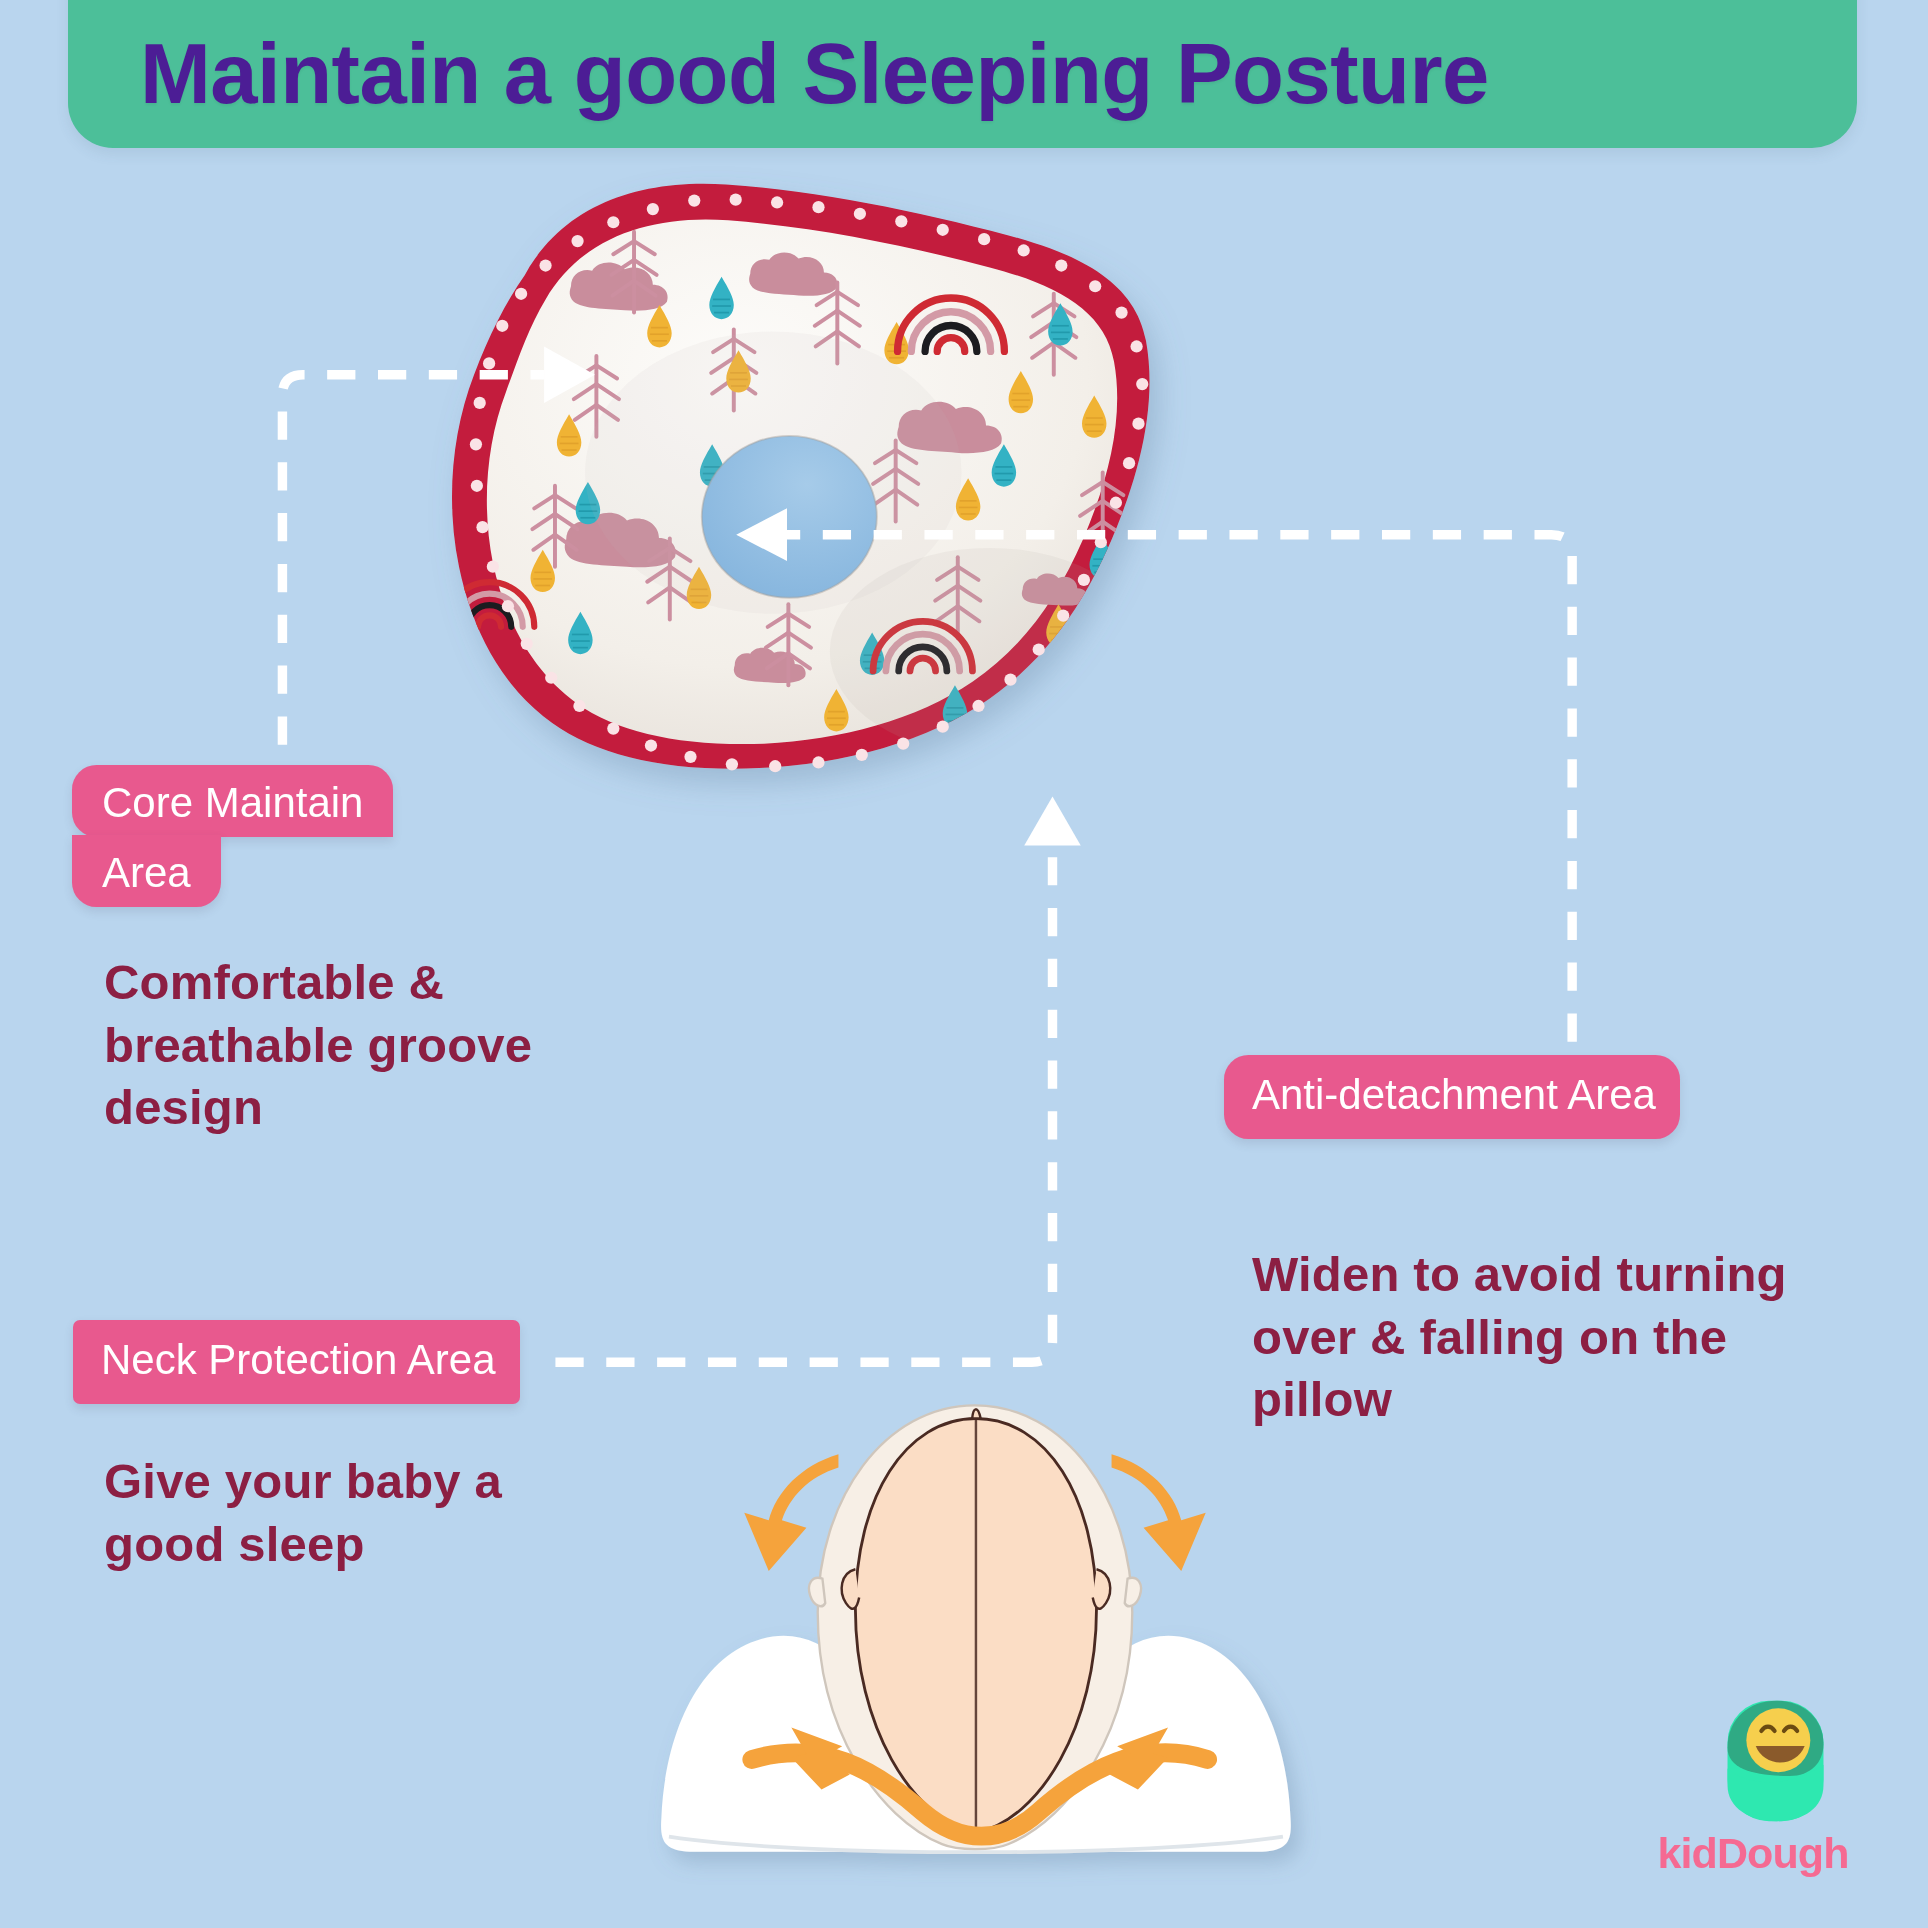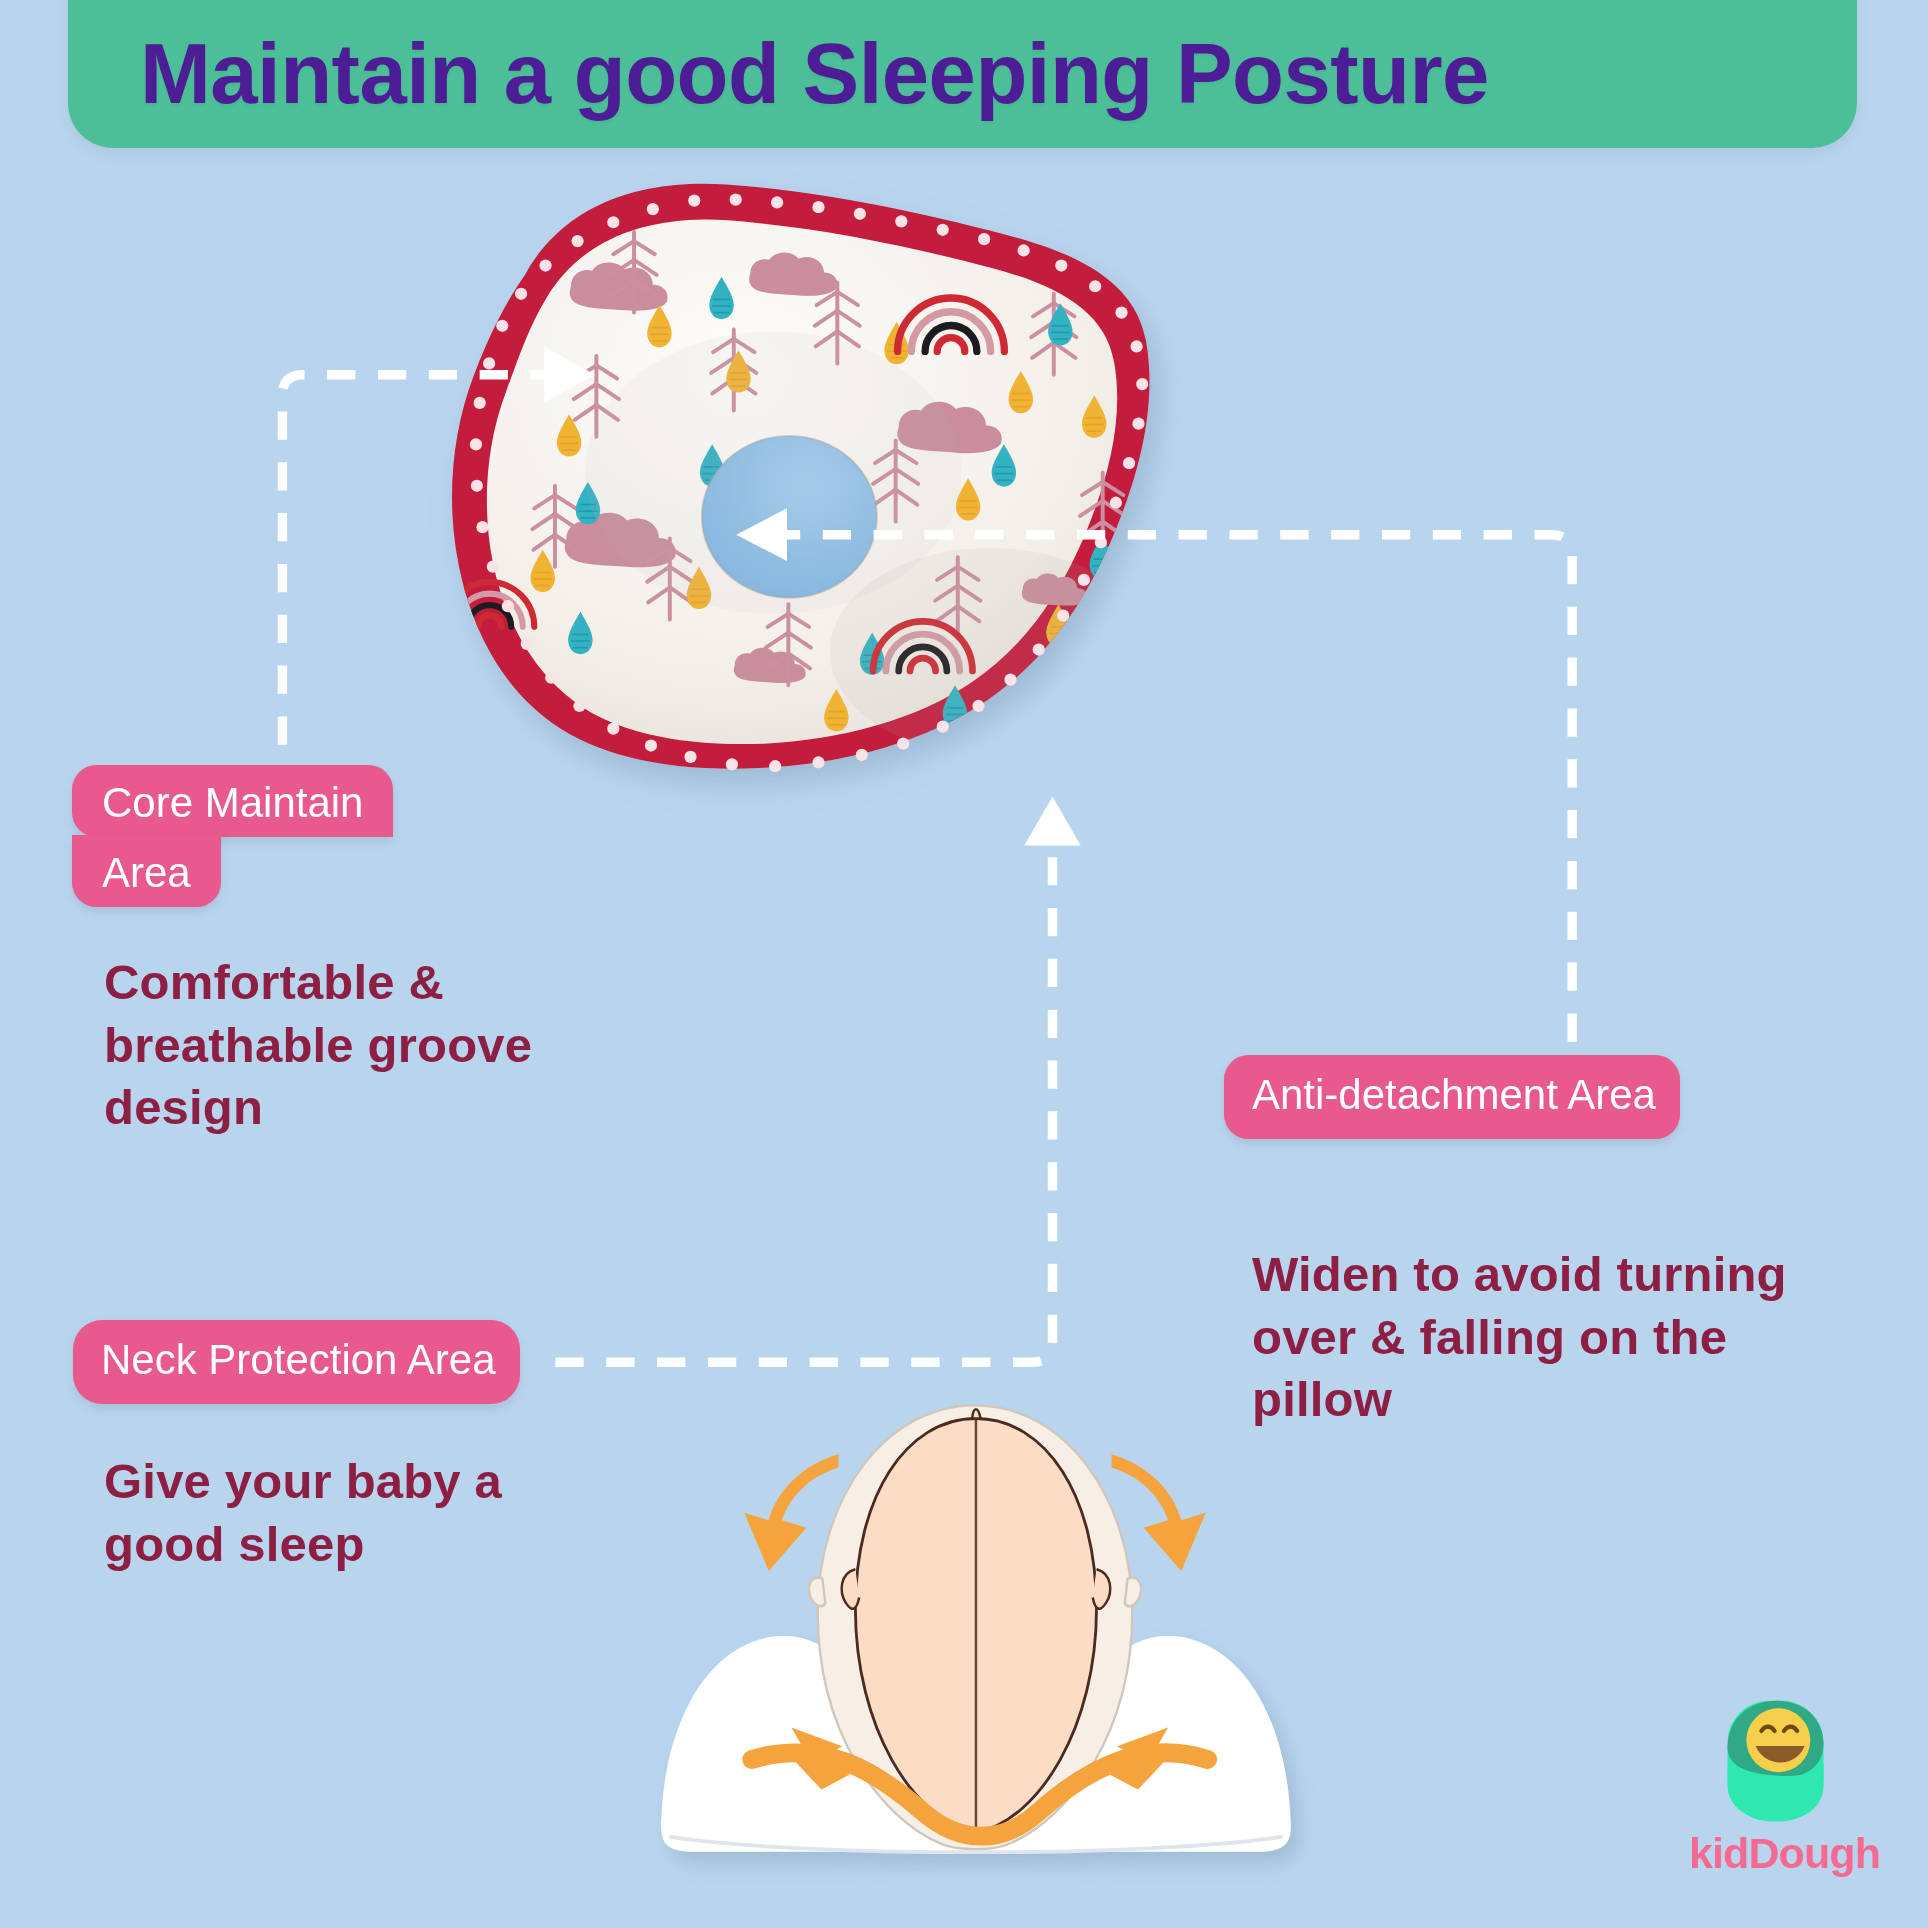--- a/index.html
+++ b/index.html
@@ -45,21 +45,21 @@
     width:377px;
   }
   .badge-core .ln{
     display:block;background:#e8598e;color:#fff;width:max-content;
     padding:13px 30px 9.4px 30px;
     box-shadow:0 4.7px 9.4px rgba(70,60,90,.13);
   }
   .badge-core .ln1{border-radius:24.5px 24.5px 0 24.5px;}
   .badge-core .ln2{border-radius:0 0 24.5px 24.5px;margin-top:-1.9px;}
 
-  .badge-neck{left:73px;top:1320px;border-radius:29px;}
+  .badge-neck{left:73px;top:1320px;border-radius:7px;}
   .badge-anti{left:1224px;top:1055px;border-radius:24.5px;}
 
   
   .body-text{
     position:absolute;color:#8c1f43;font-size:49px;line-height:1.28;
     font-weight:700;letter-spacing:0.2px;
   }
   .txt-core{left:104px;top:951px;width:527px;}
   .txt-neck{left:104px;top:1450px;width:527px;}
   .txt-anti{left:1252px;top:1243px;width:621px;}
@@ -67,21 +67,21 @@
   
   .conn{position:absolute;left:0;top:0;width:1928px;height:1928px;pointer-events:none;}
 
   
   .baby-wrap{position:absolute;left:603px;top:1394px;width:744px;height:535px;}
 
   
   .logo{position:absolute;left:1665px;top:1695px;width:235px;height:217px;}
   .logo-mark{position:absolute;left:55px;top:0;width:111px;height:132px;}
   .logo-text{
-    position:absolute;left:-7.5px;top:134px;width:254px;text-align:center;
+    position:absolute;left:-7.5px;top:134px;width:254px;text-align:left;
     color:#f56a92;font-size:43px;font-weight:bold;letter-spacing:-0.9px;
   }
 </style>
 </head>
 <body>
 
 <div id="stage">
 
   <div class="header-banner">
     <div class="header-title">Maintain a good Sleeping Posture</div>

